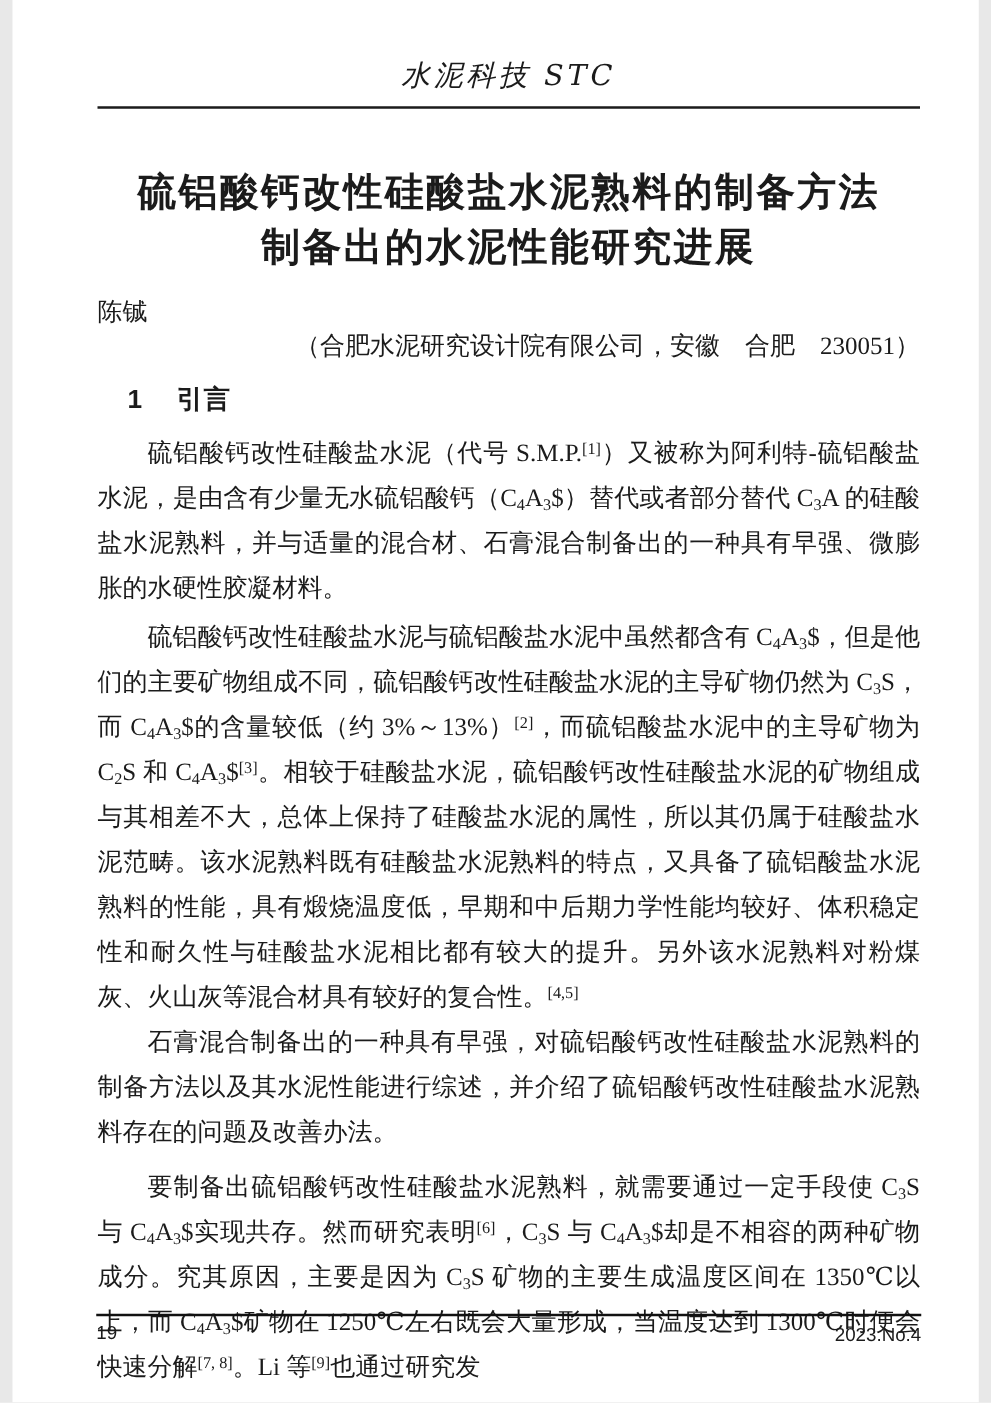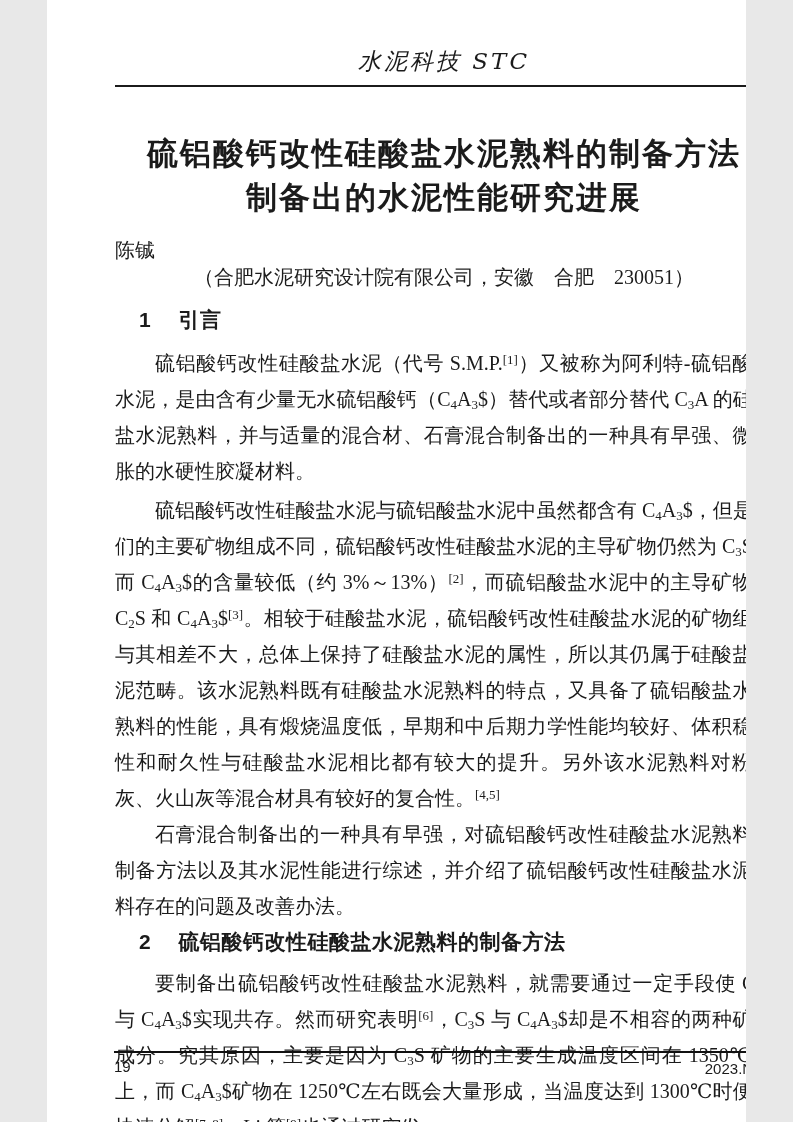--- a/index.html
+++ b/index.html
@@ -1,18 +1,18 @@
 <!DOCTYPE html>
 <html><head>
 <meta charset="utf-8">
 <style>
   html, body { margin: 0; padding: 0; background: #e8e8e8; }
   .page {
     position: relative;
-    width: 699px;
+    width: 773px;
     height: 1122px;
     margin: 0 auto;
     background: #ffffff;
     color: #1b1b1b;
     font-family: "Liberation Serif", "DejaVu Serif", serif;
     overflow: hidden;
   }
   .content {
     position: absolute;
     left: 68px;
@@ -49,21 +49,21 @@
   }
   .paper-title span { display: block; }
 
   .author {
     margin-top: 17px;
     text-align: left;
     font-size: 20px;
     line-height: 26px;
   }
   .affiliation {
-    text-align: center;
+    text-align: right;
     font-size: 20px;
     line-height: 28px;
   }
 
   .section-heading {
     font-family: "Liberation Sans", "DejaVu Sans", sans-serif;
     font-weight: bold;
     font-size: 21px;
     line-height: 28px;
     letter-spacing: 0.5px;
@@ -141,23 +141,20 @@
     <h2 class="section-heading first">
       <span class="sec-num">1</span><span>引言</span>
     </h2>
 
     <p class="body-para p1">硫铝酸钙改性硅酸盐水泥（代号 S.M.P.<sup>[1]</sup>）又被称为阿利特-硫铝酸盐水泥，是由含有少量无水硫铝酸钙（C<sub>4</sub>A<sub>3</sub>$）替代或者部分替代 C<sub>3</sub>A 的硅酸盐水泥熟料，并与适量的混合材、石膏混合制备出的一种具有早强、微膨胀的水硬性胶凝材料。</p>
 
     <p class="body-para p2">硫铝酸钙改性硅酸盐水泥与硫铝酸盐水泥中虽然都含有 C<sub>4</sub>A<sub>3</sub>$，但是他们的主要矿物组成不同，硫铝酸钙改性硅酸盐水泥的主导矿物仍然为 C<sub>3</sub>S，而 C<sub>4</sub>A<sub>3</sub>$的含量较低（约 3%～13%）<sup>[2]</sup>，而硫铝酸盐水泥中的主导矿物为 C<sub>2</sub>S 和 C<sub>4</sub>A<sub>3</sub>$<sup>[3]</sup>。相较于硅酸盐水泥，硫铝酸钙改性硅酸盐水泥的矿物组成与其相差不大，总体上保持了硅酸盐水泥的属性，所以其仍属于硅酸盐水泥范畴。该水泥熟料既有硅酸盐水泥熟料的特点，又具备了硫铝酸盐水泥熟料的性能，具有煅烧温度低，早期和中后期力学性能均较好、体积稳定性和耐久性与硅酸盐水泥相比都有较大的提升。另外该水泥熟料对粉煤灰、火山灰等混合材具有较好的复合性。<sup>[4,5]</sup></p>
 
     <p class="body-para p3">石膏混合制备出的一种具有早强，对硫铝酸钙改性硅酸盐水泥熟料的制备方法以及其水泥性能进行综述，并介绍了硫铝酸钙改性硅酸盐水泥熟料存在的问题及改善办法。</p>
 
-    <h2 class="section-heading second">
-      <span class="sec-num">2</span><span>硫铝酸钙改性硅酸盐水泥熟料的制备方法</span>
-    </h2>
 
     <p class="body-para p4">要制备出硫铝酸钙改性硅酸盐水泥熟料，就需要通过一定手段使 C<sub>3</sub>S 与 C<sub>4</sub>A<sub>3</sub>$实现共存。然而研究表明<sup>[6]</sup>，C<sub>3</sub>S 与 C<sub>4</sub>A<sub>3</sub>$却是不相容的两种矿物成分。究其原因，主要是因为 C<sub>3</sub>S 矿物的主要生成温度区间在 1350℃以上，而 C<sub>4</sub>A<sub>3</sub>$矿物在 1250℃左右既会大量形成，当温度达到 1300℃时便会快速分解<sup>[7, 8]</sup>。Li 等<sup>[9]</sup>也通过研究发</p>
 
   </div>
 
   <div class="footer">
     <span class="page-num">19</span>
     <span class="issue">2023.No.4</span>
   </div>
 </div>

